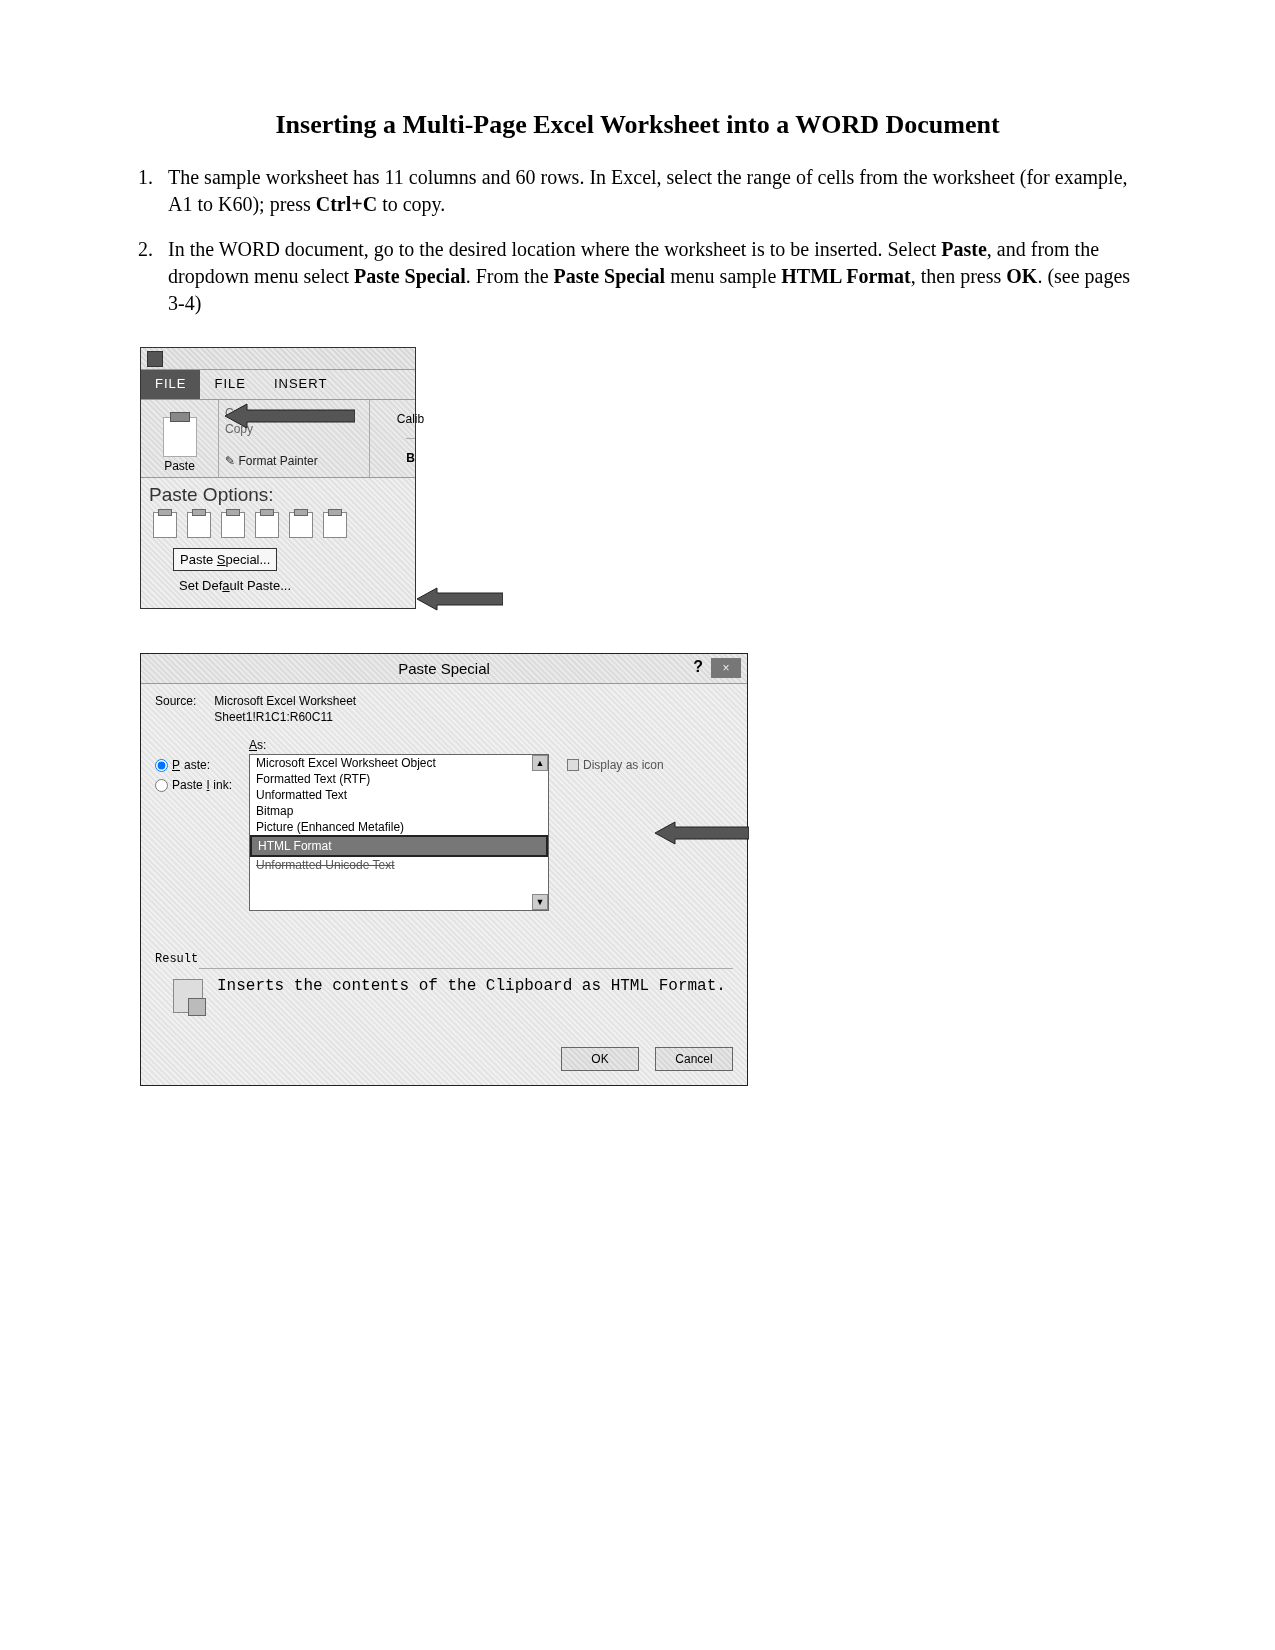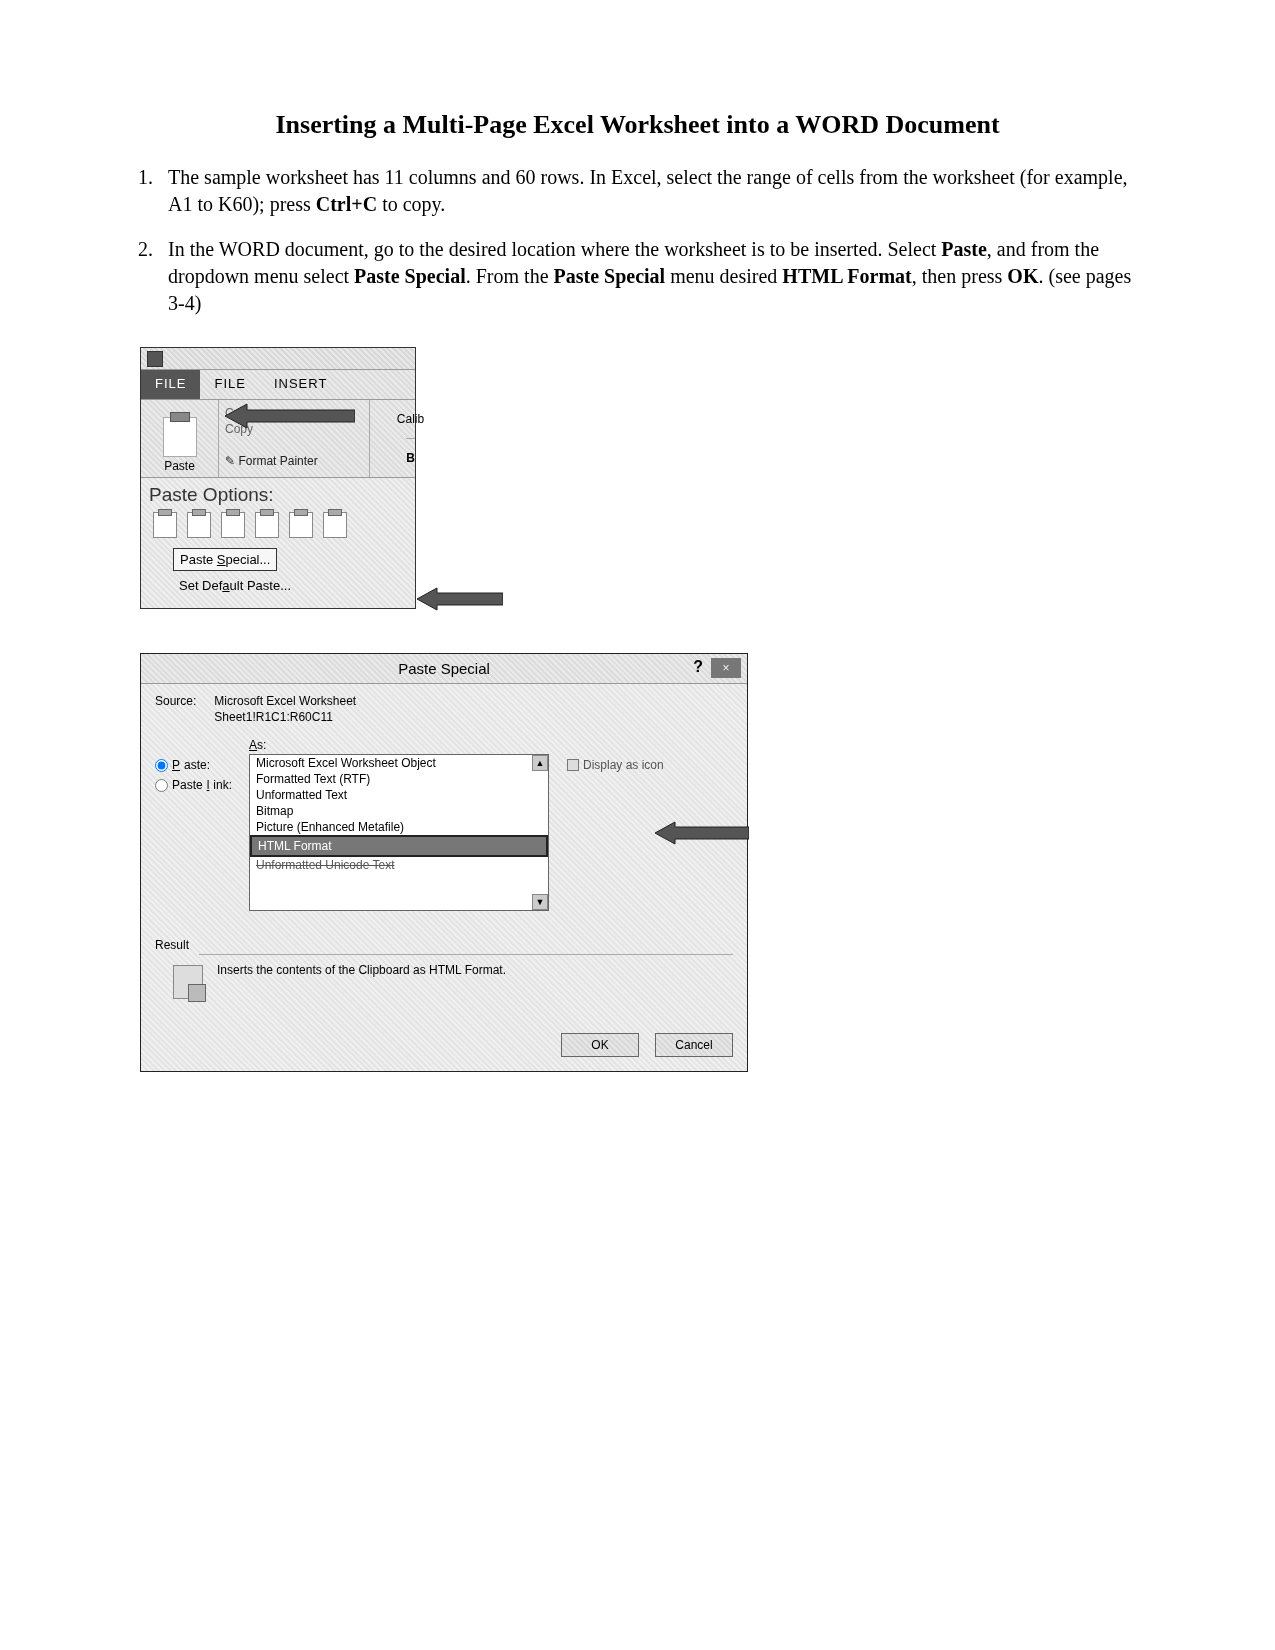--- a/index.html
+++ b/index.html
@@ -130,29 +130,29 @@
   }
   .listbox .li.strike{text-decoration:line-through;color:#555;}
   .listbox .scroll-up,.listbox .scroll-down{
     position:absolute;right:0;width:16px;height:16px;background:#ccc;border:1px solid #888;font-size:9px;text-align:center;line-height:14px;
   }
   .listbox .scroll-up{top:0;}
   .listbox .scroll-down{bottom:0;}
   .display-icon{display:flex;align-items:center;gap:4px;font-size:12px;margin-left:10px;padding-top:4px;color:#555;}
   .display-icon .cb{width:12px;height:12px;border:1px solid #777;background:#ddd;}
   .arrow3{position:absolute;right:-2px;top:166px;width:94px;height:26px;z-index:5;}
-  .result-row{margin-top:26px;}
+  .result-row{margin-top:40px;font-family:Liberation Mono, monospace;}
   .result-row .lbl{font-size:12px;}
   .result-row .line{height:1px;background:#aaa;margin:2px 0 8px 44px;}
   .result-inner{display:flex;gap:14px;align-items:flex-start;padding-left:18px;}
   .result-icon{
     width:30px;height:34px;background:#ddd;border:1px solid #888;position:relative;margin-top:2px;
   }
   .result-icon::after{content:"";position:absolute;right:-4px;bottom:-4px;width:16px;height:16px;background:#bbb;border:1px solid #666;}
-  .result-text{font-size:12px;padding-top:0;}
+  .result-text{font-size:16px;padding-top:0;}
   .dlg-buttons{display:flex;justify-content:flex-end;gap:16px;margin-top:34px;}
   .dlg-buttons button{
     width:78px;height:24px;border:1px solid #666;
     background: repeating-linear-gradient(45deg,#d8d8d8,#d8d8d8 2px,#e6e6e6 2px,#e6e6e6 4px);
     font-family:inherit;font-size:12px;
   }
   
   .big-arrow{display:block;}
   .big-arrow .shaft{fill:#555;stroke:#222;stroke-width:1;}
   .underline{text-decoration:underline;}
@@ -161,21 +161,21 @@
 <body>
 
 <div class="page">
   <h1 class="title">Inserting a Multi-Page Excel Worksheet into a WORD Document</h1>
 
   <ol class="steps">
     <li>
       <span>The sample worksheet has 11 columns and 60 rows. In Excel, select the range of cells from the worksheet (for example, A1 to K60); press </span><b>Ctrl+C</b><span> to copy.</span>
     </li>
     <li>
-      <span>In the WORD document, go to the desired location where the worksheet is to be inserted. Select </span><b>Paste</b><span>, and from the dropdown menu select </span><b>Paste Special</b><span>. From the </span><b>Paste Special</b><span> menu desired </span><b>HTML Format</b><span>, then press </span><b>OK</b><span>. (see pages 3-4)</span>
+      <span>In the WORD document, go to the desired location where the worksheet is to be inserted. Select </span><b>Paste</b><span>, and from the dropdown menu select </span><b>Paste Special</b><span>. From the </span><b>Paste Special</b><span> menu sample </span><b>HTML Format</b><span>, then press </span><b>OK</b><span>. (see pages 3-4)</span>
     </li>
   </ol>
 
   <div class="fig1">
     <div class="qat">
       <span class="word-icon"></span>
     </div>
     <div class="tabs">
       <div class="tab file">FILE</div>
       <div class="tab home">FILE</div>

